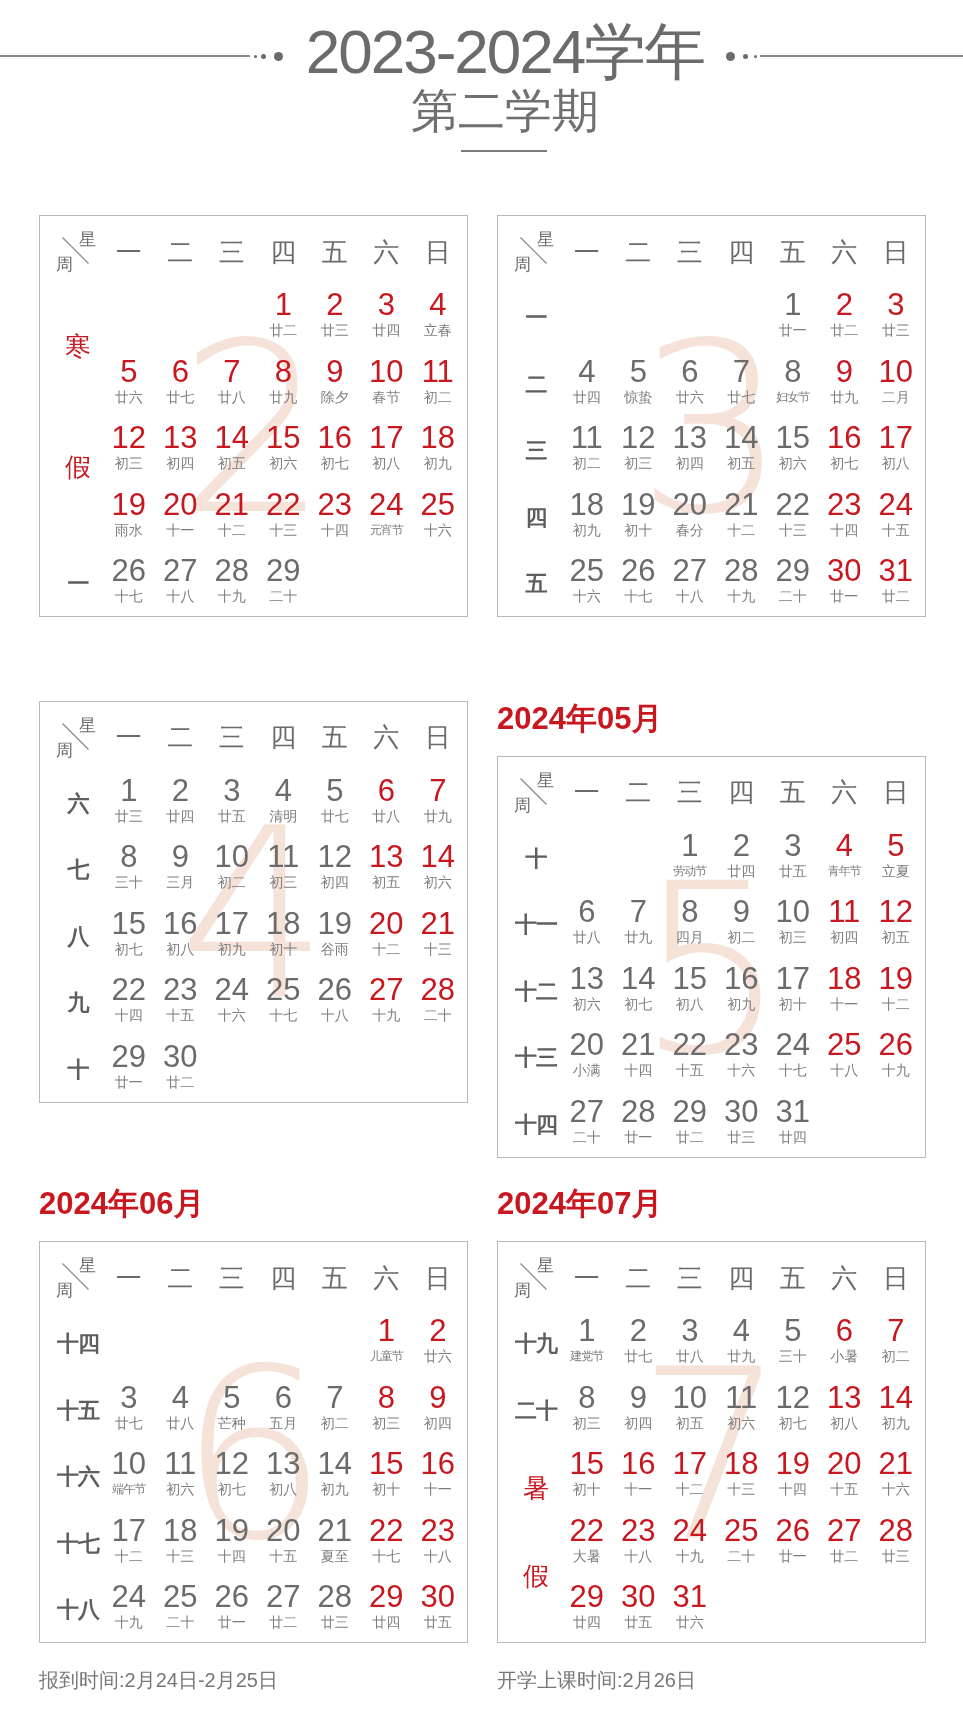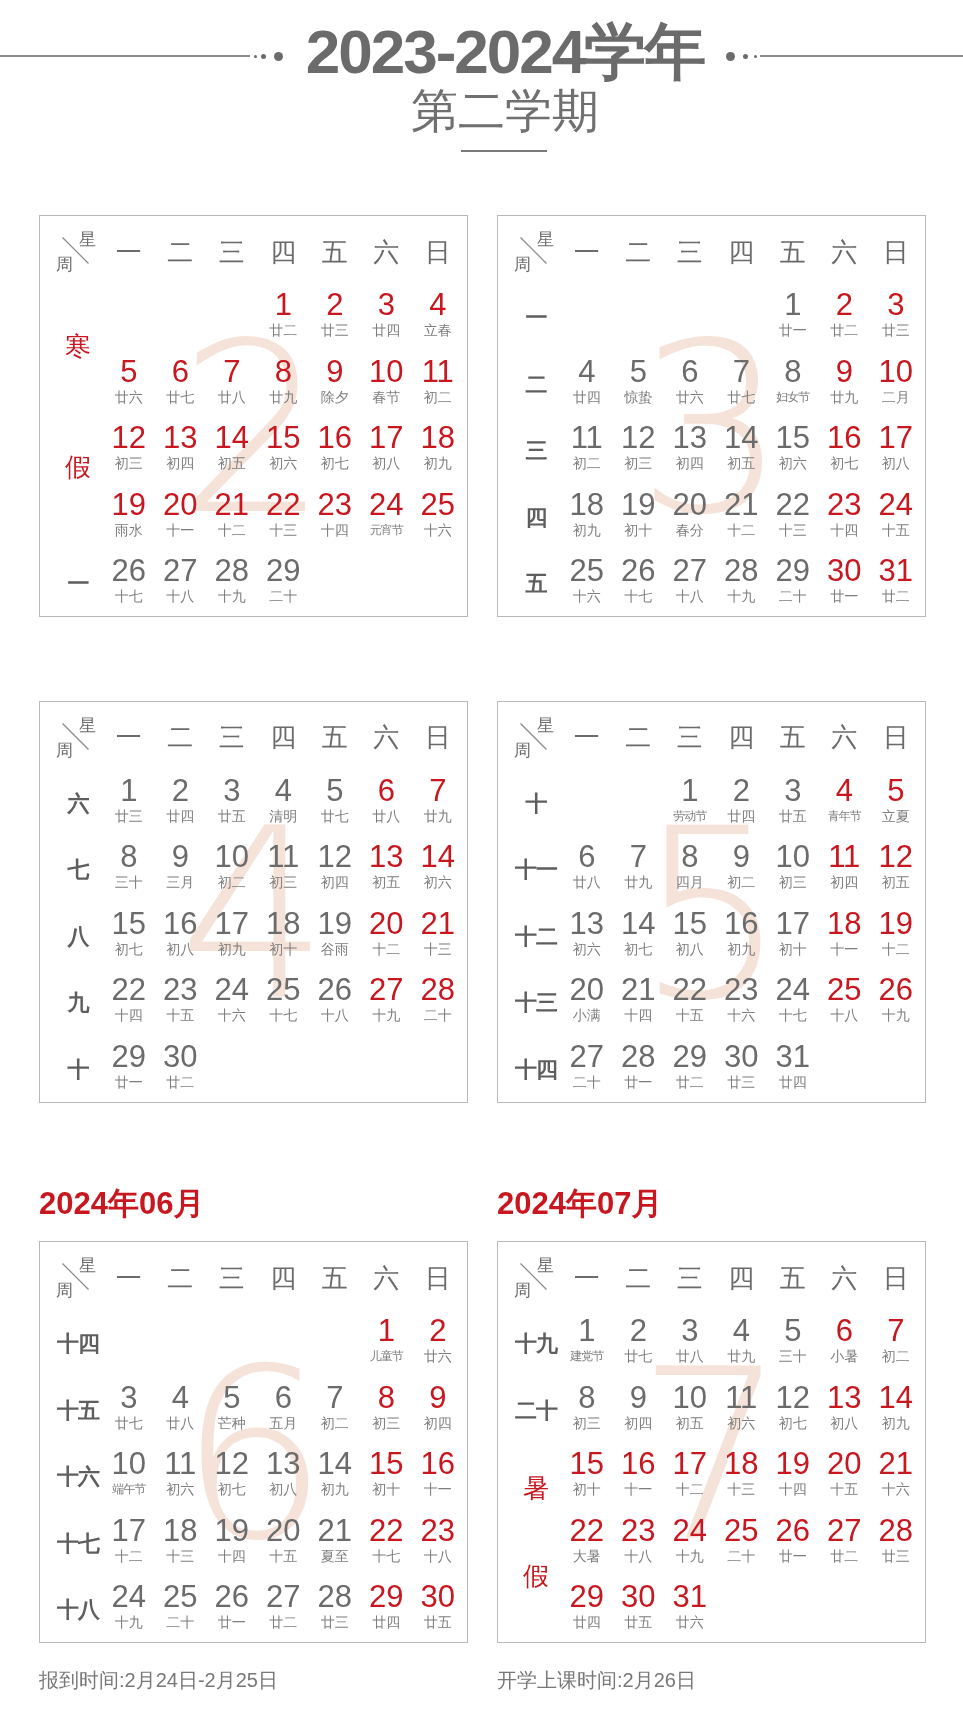--- a/index.html
+++ b/index.html
@@ -2,21 +2,21 @@
 <html style="--red: #c8171f; --gray: #6b6b6b; --lunar: #7d7d7d; --wm: #f5e2d9; --border: #b9b9b9;"><head>
 <meta charset="utf-8">
 <style>
   :root{ --red:#c8171f; --gray:#6b6b6b; --lunar:#7d7d7d; --wm:#f5e2d9; --border:#b9b9b9; }
   html,body{margin:0;padding:0;background:#ffffff;}
   body{width:963px;height:1714px;position:relative;overflow:hidden;
        font-family:"Liberation Sans","DejaVu Sans",sans-serif;color:var(--gray);}
   .hline{position:absolute;top:55px;height:2px;background:#8c8c8c;}
   .dot{position:absolute;border-radius:50%;background:#6b6b6b;}
   .main-title{position:absolute;left:285px;width:440px;top:17px;text-align:center;
-       font-size:62px;font-weight:bold;line-height:70px;color:#6b6b6b;letter-spacing:-2px;white-space:nowrap;}
+       font-size:62px;font-weight:normal;line-height:70px;color:#6b6b6b;letter-spacing:-2px;white-space:nowrap;}
   .sub-title{position:absolute;left:405px;width:200px;top:88px;text-align:center;
        font-size:47px;line-height:46px;color:#707070;white-space:nowrap;}
   .sub-underline{position:absolute;left:461px;width:86px;top:150px;height:2px;background:#7a7a7a;}
 
   .months-grid{position:absolute;left:39px;top:215px;display:grid;
        grid-template-columns:429px 429px;column-gap:29px;
        grid-template-rows:repeat(3,452px);row-gap:33.5px;}
   .month-title{font-size:31px;font-weight:bold;color:var(--red);line-height:36px;height:55px;white-space:nowrap;}
   .month-box{position:relative;height:402px;border:1.5px solid var(--border);box-sizing:border-box;
        overflow:hidden;background:#fff;}
@@ -491,20 +491,21 @@
             <span class="lunar">廿一</span>
           </div>
           <div class="day" style="grid-area: 6 / 3;">
             <span class="num">30</span>
             <span class="lunar">廿二</span>
           </div>
         </div>
       </div>
     </section>
     <section class="month-panel">
+      <div class="month-title">2024年05月</div>
       <div class="month-box">
         <div class="watermark">5</div>
         <div class="cal-grid">
           <div class="corner" style="grid-area: 1 / 1;">
             <span class="c-top">星</span>
             <span class="c-bottom">周</span>
             <svg width="50" height="66">
               <line x1="9.5" y1="18.5" x2="35.5" y2="44.5" stroke="#8a8a8a" stroke-width="1.2"></line>
             </svg>
           </div>

